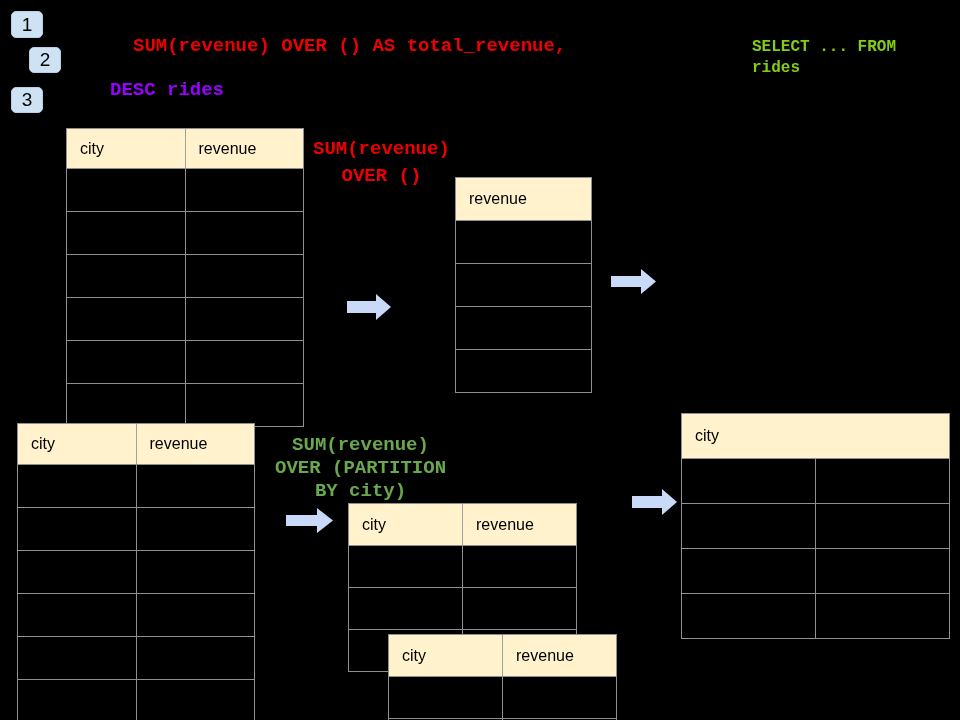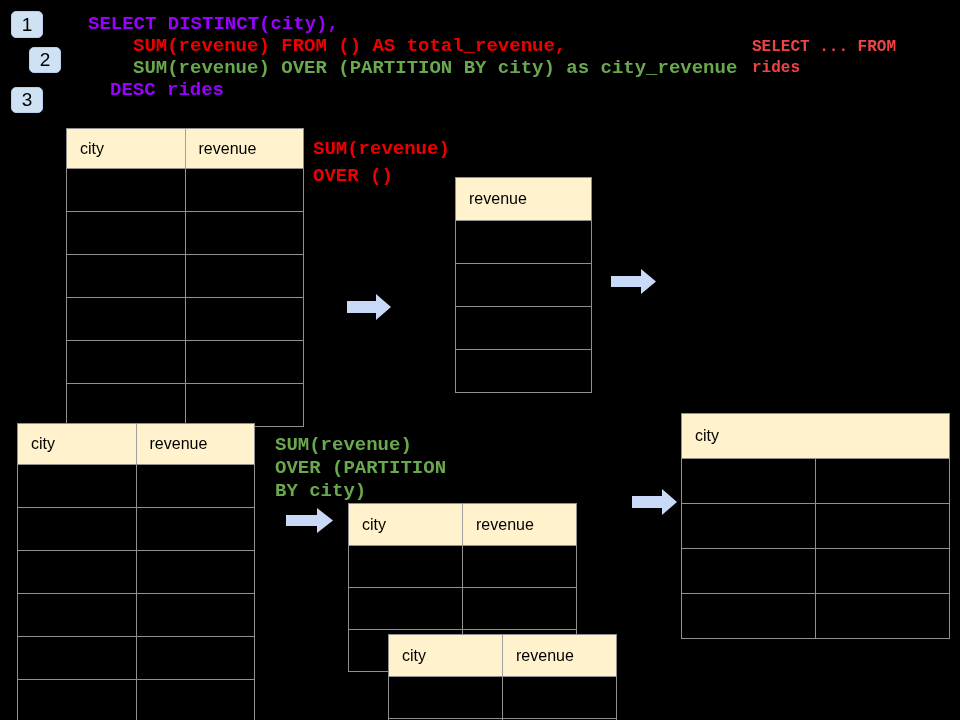--- a/index.html
+++ b/index.html
@@ -14,22 +14,22 @@
     display:flex;align-items:center;justify-content:center;box-sizing:border-box;
   }
   
   .code{
     position:absolute;font:bold 19px "Liberation Mono",monospace;
     white-space:pre;letter-spacing:0px;
   }
   .c-purple{color:#9900ff;}
   .c-red{color:#ee0000;}
   .c-green{color:#6aa84f;}
-  .note{position:absolute;font:bold 16px "Liberation Mono",monospace;white-space:pre;line-height:21px;color:#ef4444;}
-  .ann{position:absolute;font:bold 19px "Liberation Mono",monospace;white-space:pre;}
+  .note{position:absolute;font:bold 16px "Liberation Mono",monospace;white-space:pre;line-height:21px;color:#84cc16;}
+  .ann{position:absolute;font:bold 19px "Liberation Mono",monospace;white-space:pre;text-align:center;}
   .ann-red{line-height:27px;color:#ee0000;}
   .ann-green{line-height:23px;color:#6aa84f;}
   
   .tbl{
     position:absolute;border:1px solid #909090;background:#000;box-sizing:border-box;
   }
   .thead{display:flex;background:#fff2cc;height:var(--hh);}
   .th{
     flex:1;display:flex;align-items:center;padding-left:13px;
     color:#000;font:16px "Liberation Sans",sans-serif;box-sizing:border-box;text-align:right;
@@ -48,23 +48,21 @@
   <div class="badge" style="left:11px;top:11px;width:32px;height:27px">
     <span>1</span>
   </div>
   <div class="badge" style="left:29px;top:47px;width:32px;height:26px">
     <span>2</span>
   </div>
   <div class="badge" style="left:11px;top:87px;width:32px;height:26px">
     <span>3</span>
   </div>
 
-  <div class="code c-purple" style="left:88px;top:13px">SELECT DISTINCT(city),</div>
-  <div class="code c-red" style="left:133px;top:35px">SUM(revenue) FROM () AS total_revenue,</div>
-  <div class="code c-green" style="left:133px;top:57px">SUM(revenue) OVER (PARTITION BY city) as city_revenue</div>
+  <div class="code c-red" style="left:133px;top:35px">SUM(revenue) OVER () AS total_revenue,</div>
   <div class="code c-purple" style="left:110px;top:79px">DESC rides</div>
 
   <div class="note" style="left:752px;top:37px">SELECT ... FROM
 rides</div>
 
   <div class="ann ann-red" style="left:313px;top:136px">SUM(revenue)
 OVER ()</div>
 
   <div class="ann ann-green" style="left:275px;top:434px">SUM(revenue)
 OVER (PARTITION

